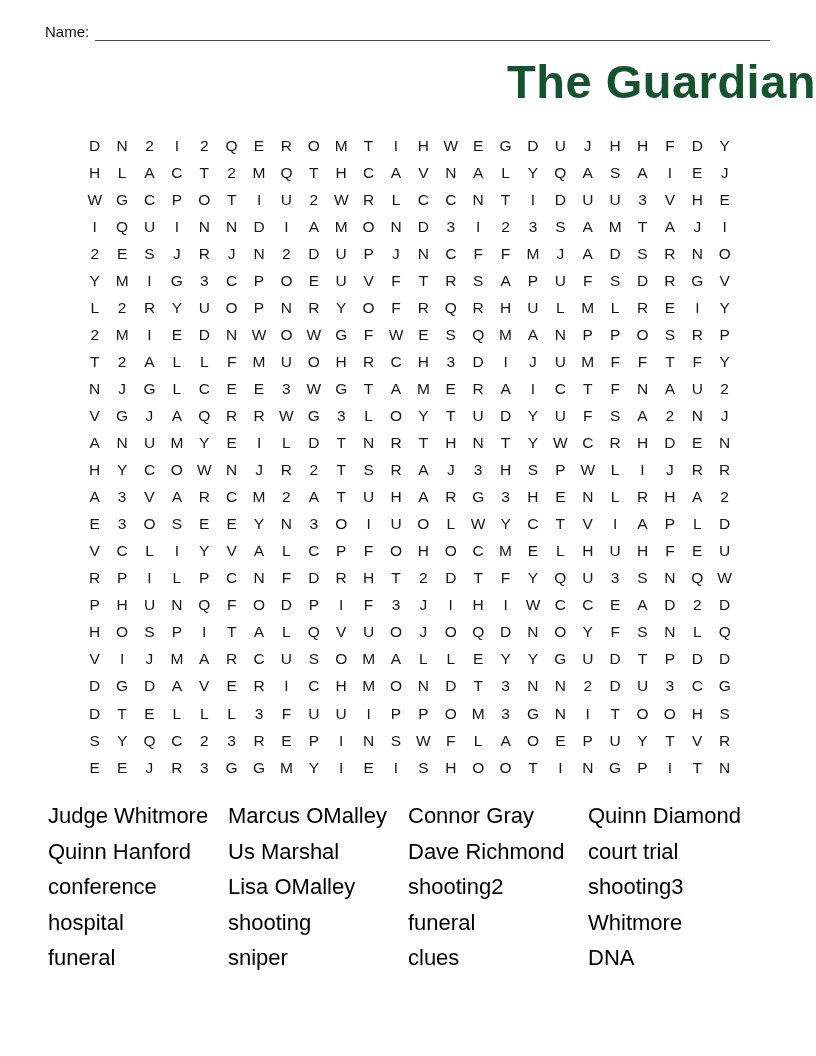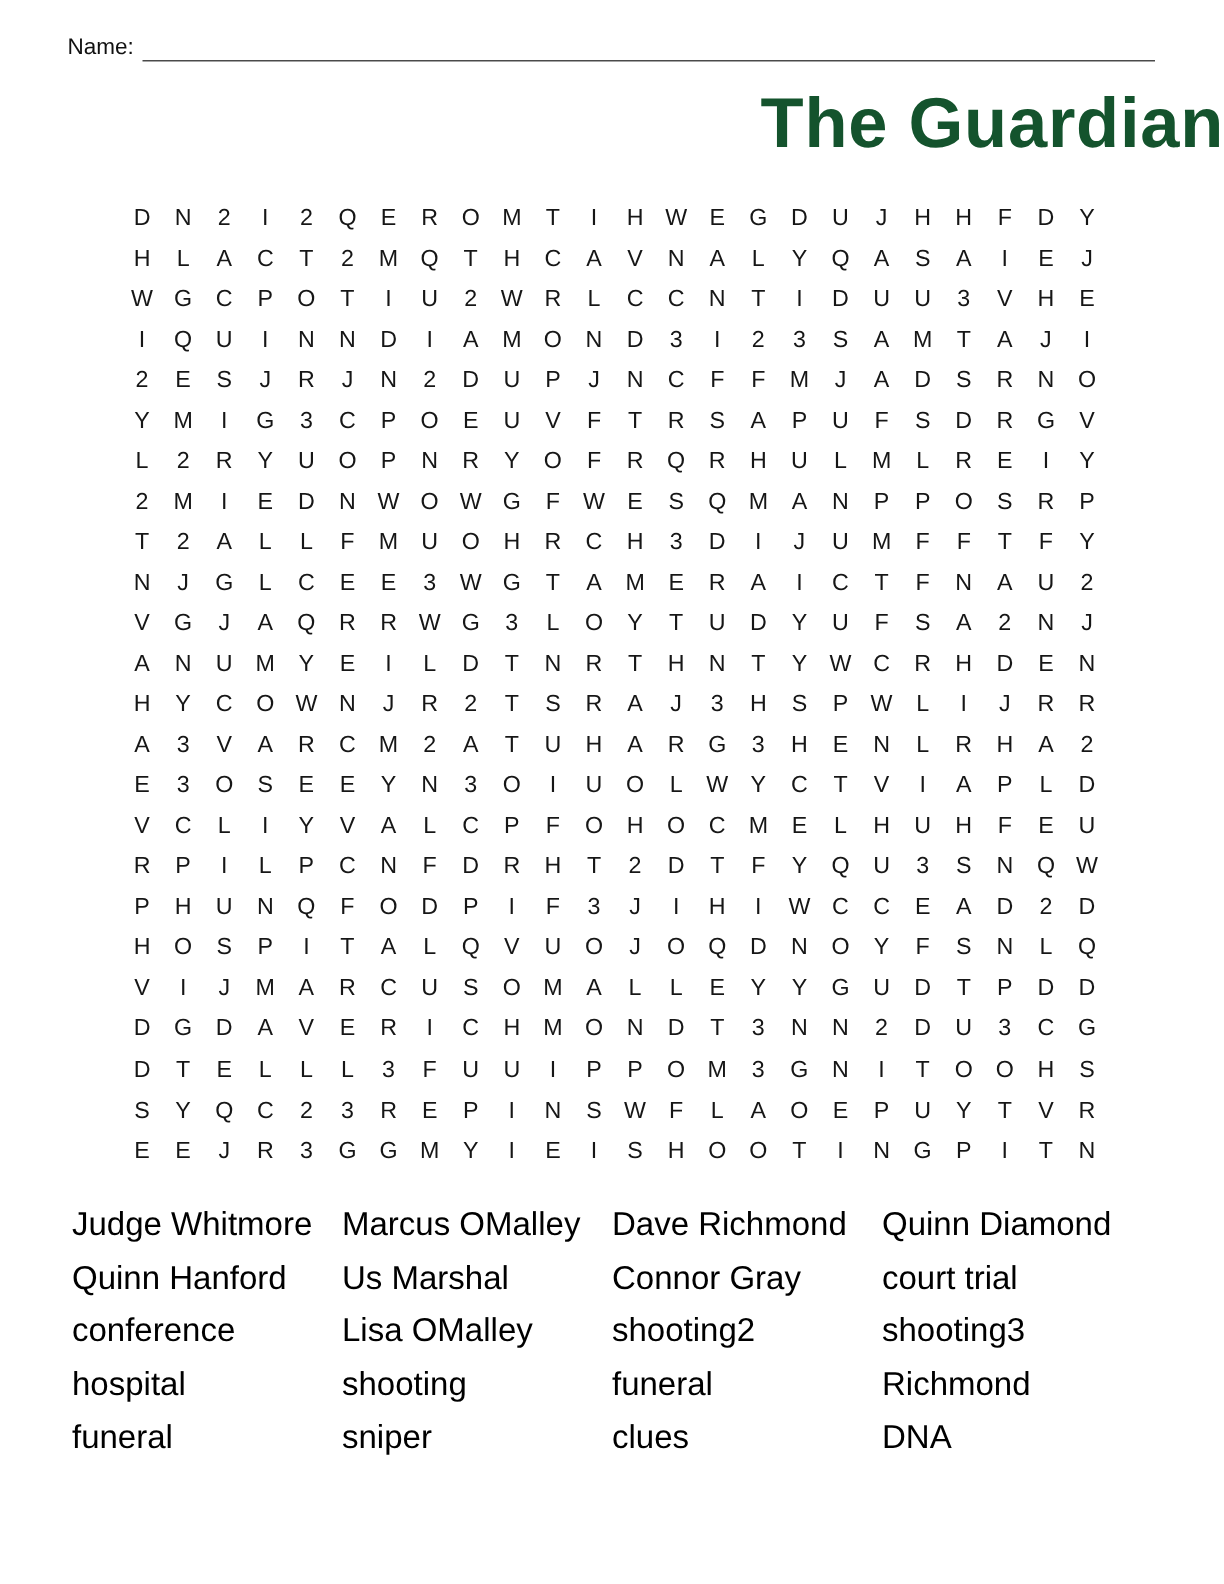--- a/index.html
+++ b/index.html
@@ -683,28 +683,28 @@
         <div class="word">funeral</div>
       </div>
       <div class="word-col">
         <div class="word">Marcus OMalley</div>
         <div class="word">Us Marshal</div>
         <div class="word">Lisa OMalley</div>
         <div class="word">shooting</div>
         <div class="word">sniper</div>
       </div>
       <div class="word-col">
+        <div class="word">Connor Gray</div>
         <div class="word">Dave Richmond</div>
-        <div class="word">Connor Gray</div>
         <div class="word">shooting2</div>
         <div class="word">funeral</div>
         <div class="word">clues</div>
       </div>
       <div class="word-col">
         <div class="word">Quinn Diamond</div>
         <div class="word">court trial</div>
         <div class="word">shooting3</div>
-        <div class="word">Richmond</div>
+        <div class="word">Whitmore</div>
         <div class="word">DNA</div>
       </div>
     </div>
 
 </div>
 
 </body></html>

